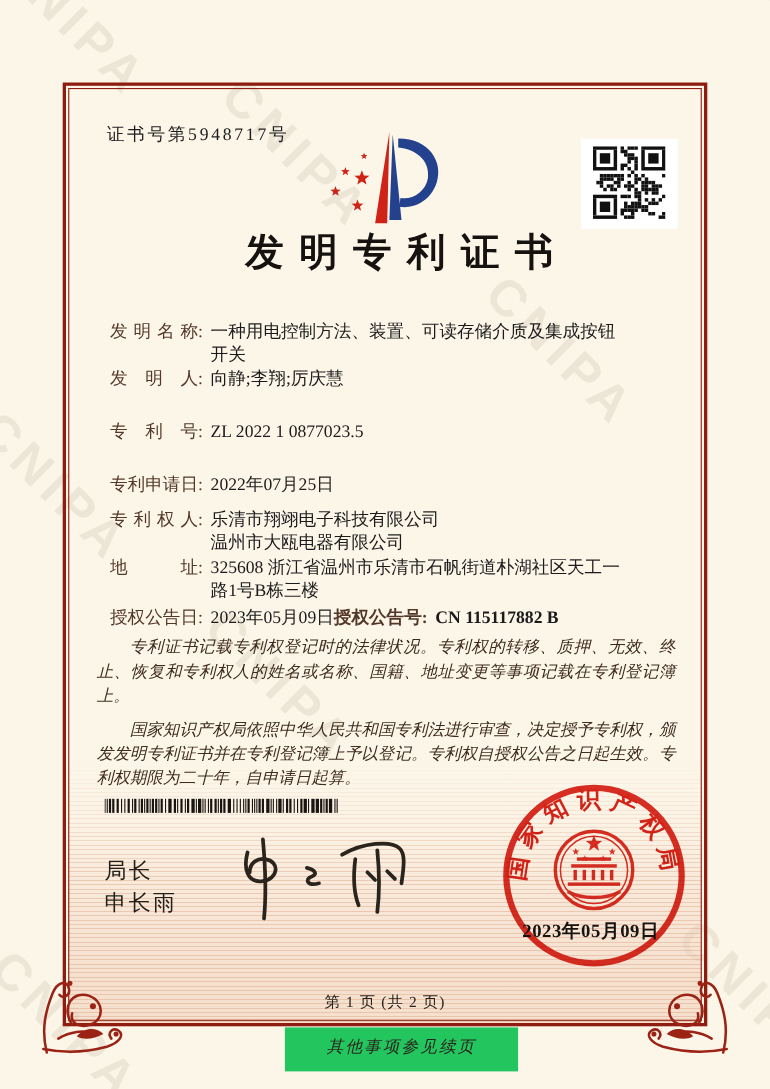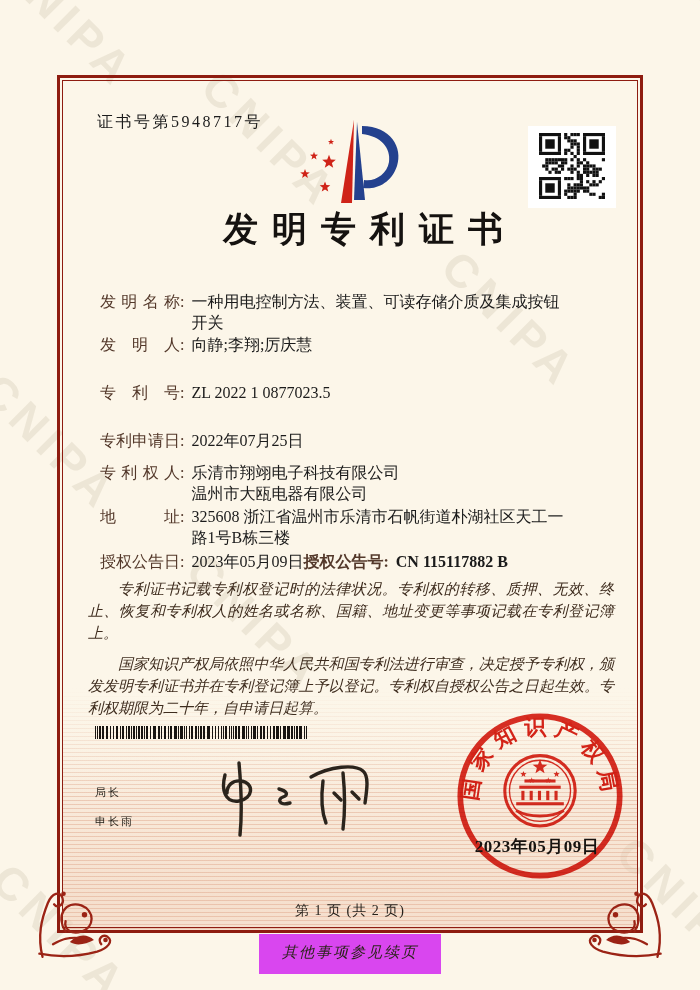--- a/index.html
+++ b/index.html
@@ -42,38 +42,38 @@
   .fcolon{color:#53382a;flex:none;}
   .fval{margin-left:7px;white-space:pre-line;}
   .pair2{display:flex;font-weight:bold;}
 
   .legal{position:absolute;left:88px;top:578px;width:526px;z-index:5;font-size:15px;
          line-height:22px;color:#3e2c1e;font-style:italic;text-align:justify;}
   .legal p{margin:0 0 9px 0;text-indent:2em;}
 
   .barcode{position:absolute;left:95px;top:726px;z-index:5;}
 
-  .director{position:absolute;left:95px;top:778px;z-index:5;font-size:11px;color:#242019;
+  .director{position:absolute;left:95px;top:778px;z-index:5;font-size:20px;color:#242019;
             line-height:29px;letter-spacing:2px;}
 
   .signature{position:absolute;left:195px;top:745px;z-index:5;}
 
   .seal{position:absolute;left:452px;top:708px;width:176px;height:176px;z-index:6;
         mix-blend-mode:multiply;}
   .seal-date{position:absolute;left:448px;top:835px;width:178px;text-align:center;z-index:7;
         font-size:17px;font-weight:700;color:#171310;letter-spacing:0.5px;}
 
   .flourish{position:absolute;z-index:5;}
   .flourish.left{left:32px;top:856px;}
   .flourish.right{right:32px;top:856px;transform:scaleX(-1);}
 
   .page-info{position:absolute;left:0;right:0;top:902px;text-align:center;font-size:14px;
              color:#26211b;z-index:5;letter-spacing:1px;}
 
-  .cont-box{position:absolute;left:259px;top:934px;width:182px;height:40px;background:#d946ef;
+  .cont-box{position:absolute;left:259px;top:934px;width:212px;height:40px;background:#22c55e;
             z-index:5;text-align:center;}
   .cont-note{font-size:15px;font-style:italic;color:#2c241c;letter-spacing:2px;line-height:36px;}
 </style>
 </head>
 <body>
 
 <div id="page">
 
   <div class="wm" style="left:-18px;top:-8px;">CNIPA</div>
   <div class="wm" style="left:640px;top:-24px;">CNIPA</div>

